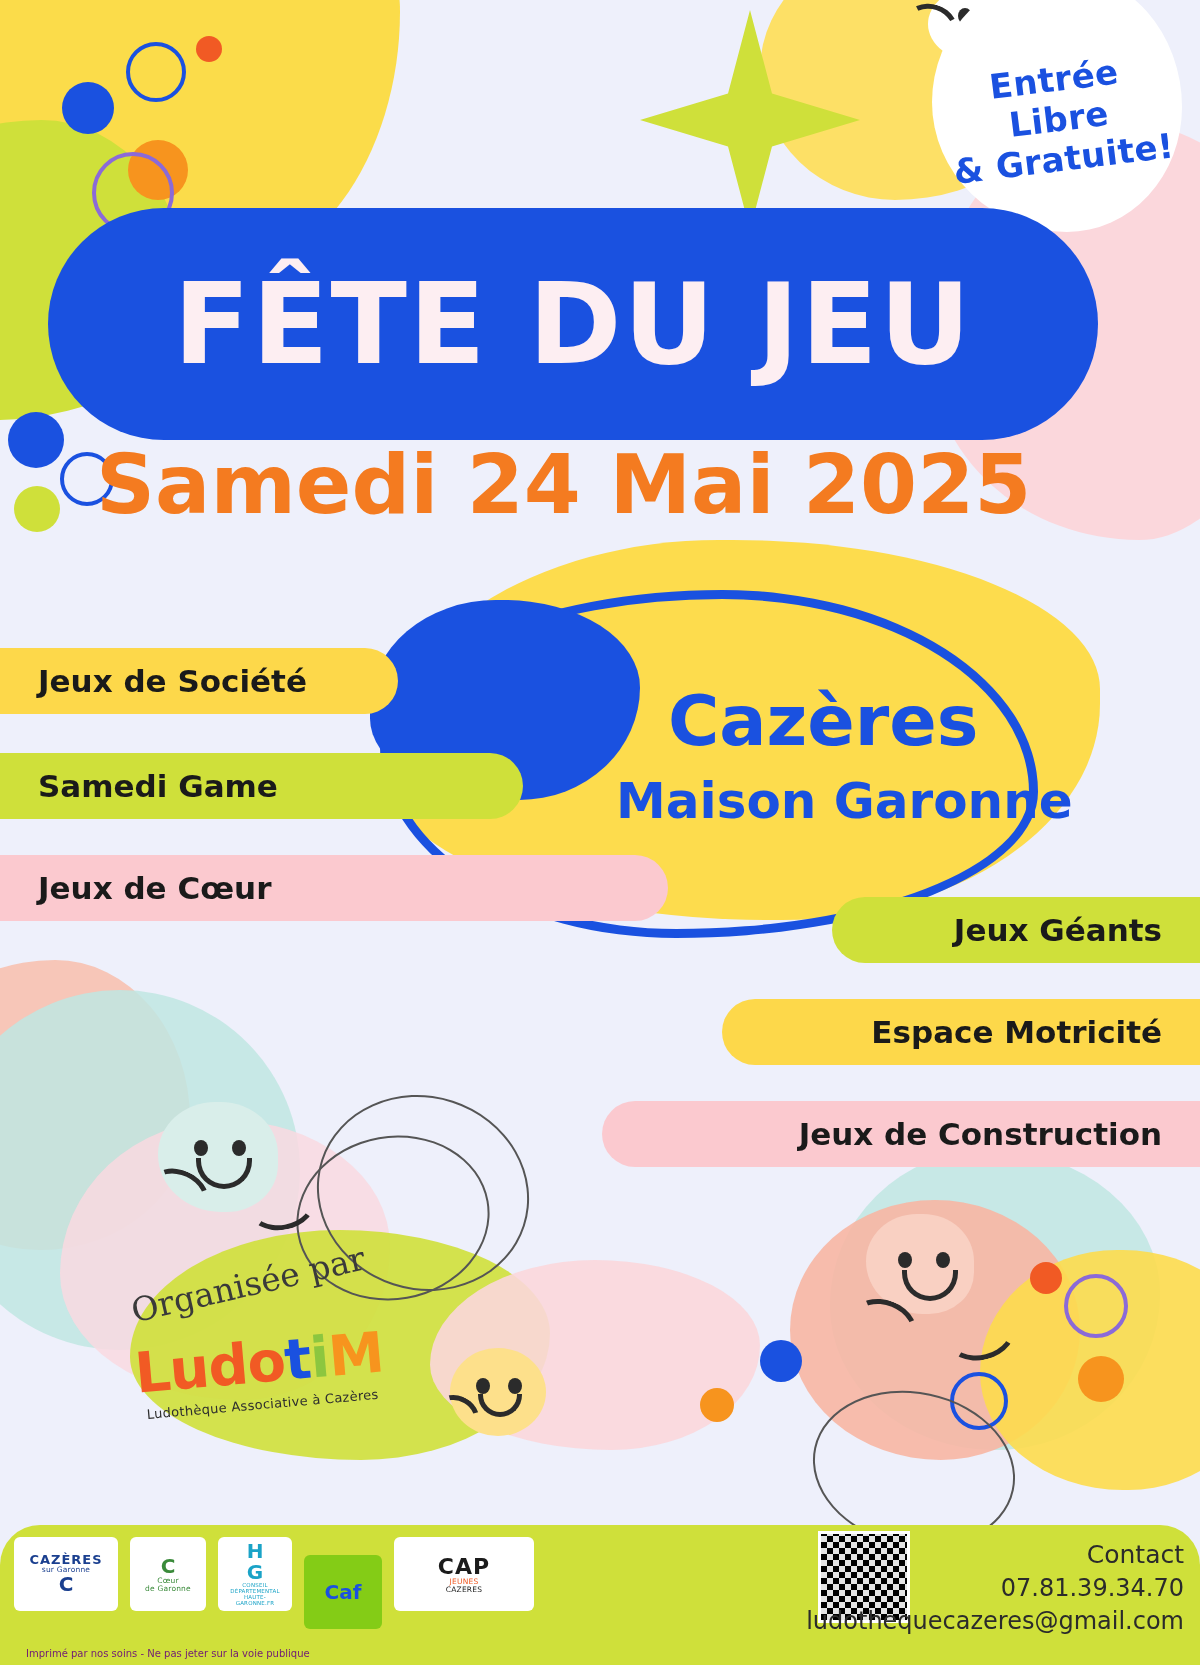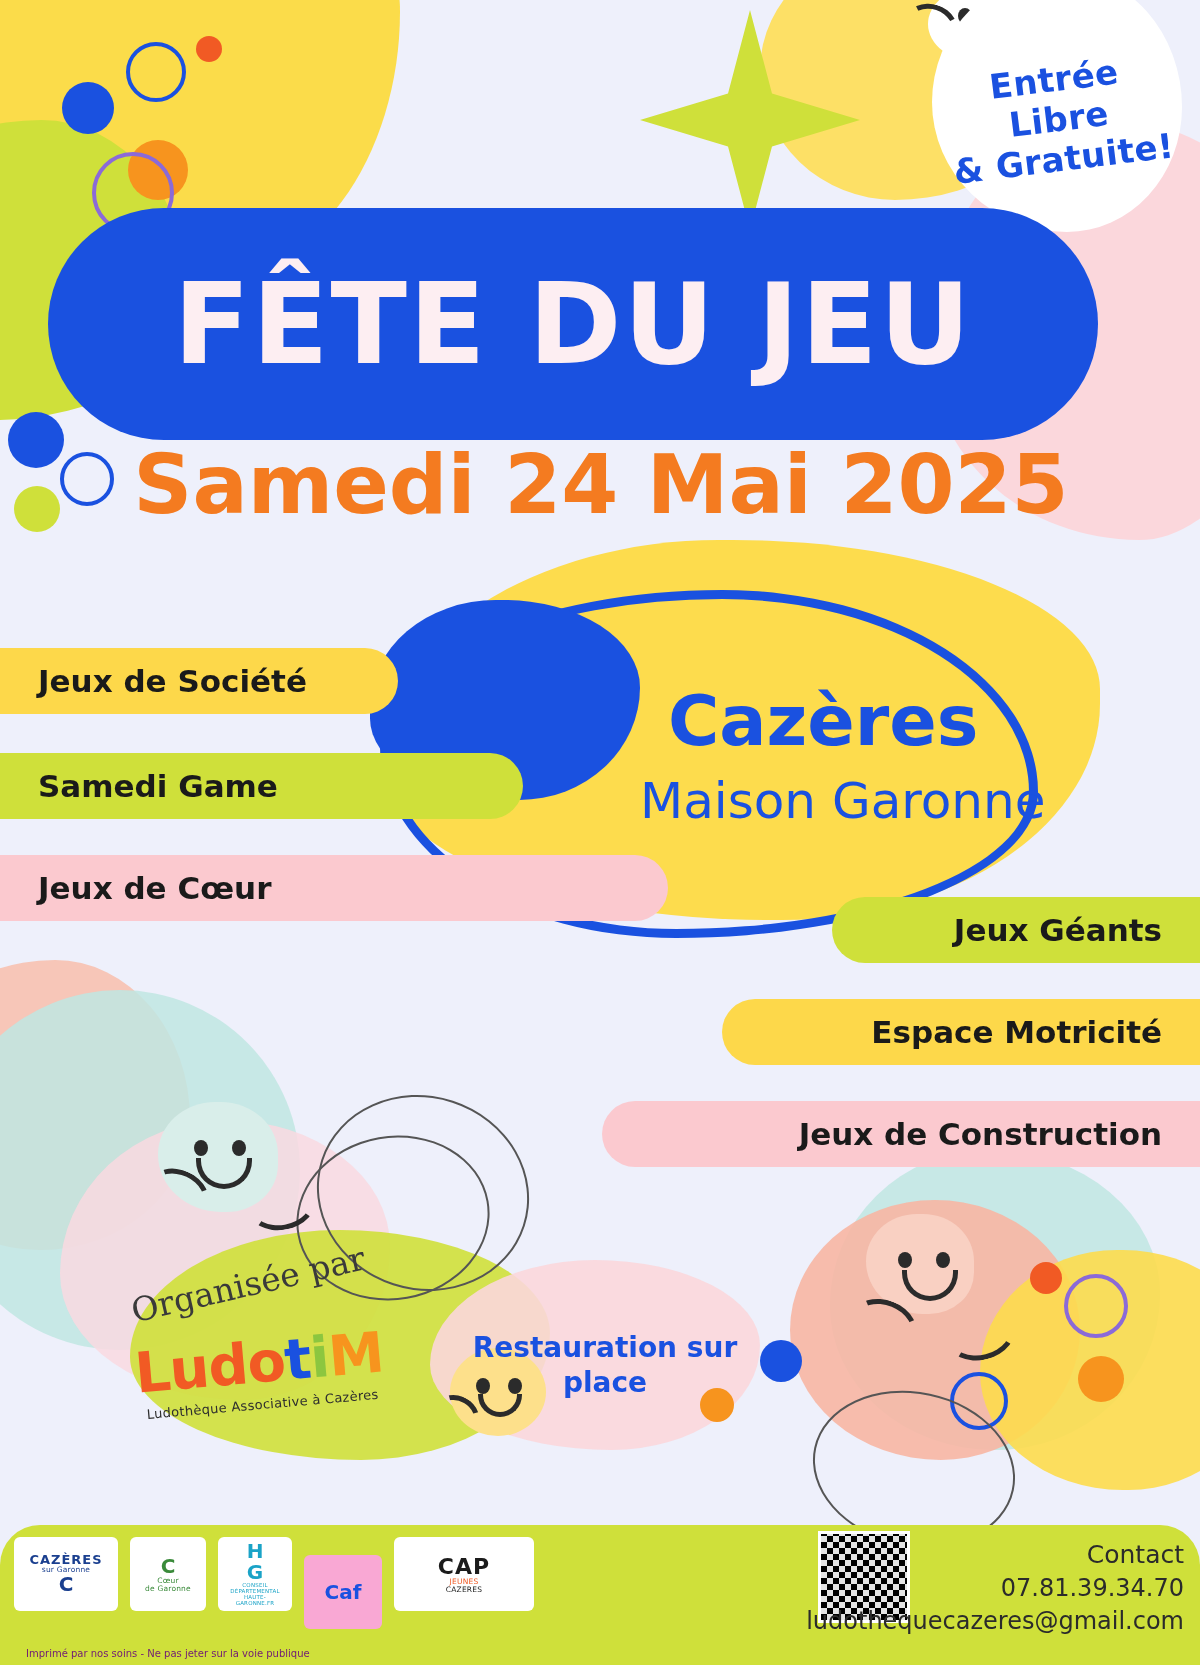--- a/index.html
+++ b/index.html
@@ -170,21 +170,20 @@
 
   .subtitle-date {
     position: absolute;
     left: 96px; top: 440px;
     width: 1010px;
     color: #f47b20;
     font-weight: 800;
     font-size: 82px;
     letter-spacing: 0px;
     line-height: 1.1;
-    text-align: center;
   }
 
   
   .hours {
     position: absolute;
     left: 378px; top: 640px;
     width: 262px;
     color: #ffffff;
     font-weight: 800;
     font-size: 56px;
@@ -194,23 +193,23 @@
   .city {
     position: absolute;
     left: 668px; top: 680px;
     color: #1a51e0;
     font-weight: 800;
     font-size: 70px;
     letter-spacing: 0px;
   }
   .venue {
     position: absolute;
-    left: 640px; top: 772px;
+    left: 616px; top: 772px;
     color: #1a51e0;
-    font-weight: 400;
+    font-weight: 700;
     font-size: 50px;
   }
 
   
   .pill {
     position: absolute;
     height: 66px;
     display: flex;
     align-items: center;
     color: #1a1a1a;
@@ -462,41 +461,40 @@
   </div>
 
   <div class="organisee">Organisée par</div>
   <div class="ludo-logo">
     <div class="word">
       <span class="c1">Ludo</span><span class="c2">t</span><span class="c3">i</span><span class="c4">M</span>
     </div>
     <div class="sub">Ludothèque Associative à Cazères</div>
   </div>
 
-  <div class="restauration">Restauration sur place</div>
 
   <div class="footer"></div>
 
   <div class="footer-logos">
     <div class="logo-box" style="width:104px;">
       <div class="big">CAZÈRES</div>
       <div class="small">sur Garonne</div>
       <div class="mid">C</div>
     </div>
     <div class="logo-box" style="width:76px;color:#3a8a3a;">
       <div class="mid">C</div>
       <div class="small">Cœur</div>
       <div class="small">de Garonne</div>
     </div>
     <div class="logo-box" style="width:74px;color:#1aa3c7;">
       <div class="mid">H</div>
       <div class="mid">G</div>
       <div class="small" style="font-size:5.5px;">CONSEIL DÉPARTEMENTAL HAUTE-GARONNE.FR</div>
     </div>
-    <div class="logo-box" style="width:78px;background:#f9a8d4;color:#1a51e0;margin-top:36px;">
+    <div class="logo-box" style="width:78px;background:#84cc16;color:#1a51e0;margin-top:36px;">
       <div class="mid">Caf</div>
     </div>
     <div class="logo-box" style="width:140px;color:#1b1b1b;">
       <div class="big" style="font-size:22px;">CAP</div>
       <div class="small" style="color:#f15a24;">JEUNES</div>
       <div class="small">CAZERES</div>
     </div>
   </div>
 
   <div class="qr"></div>

